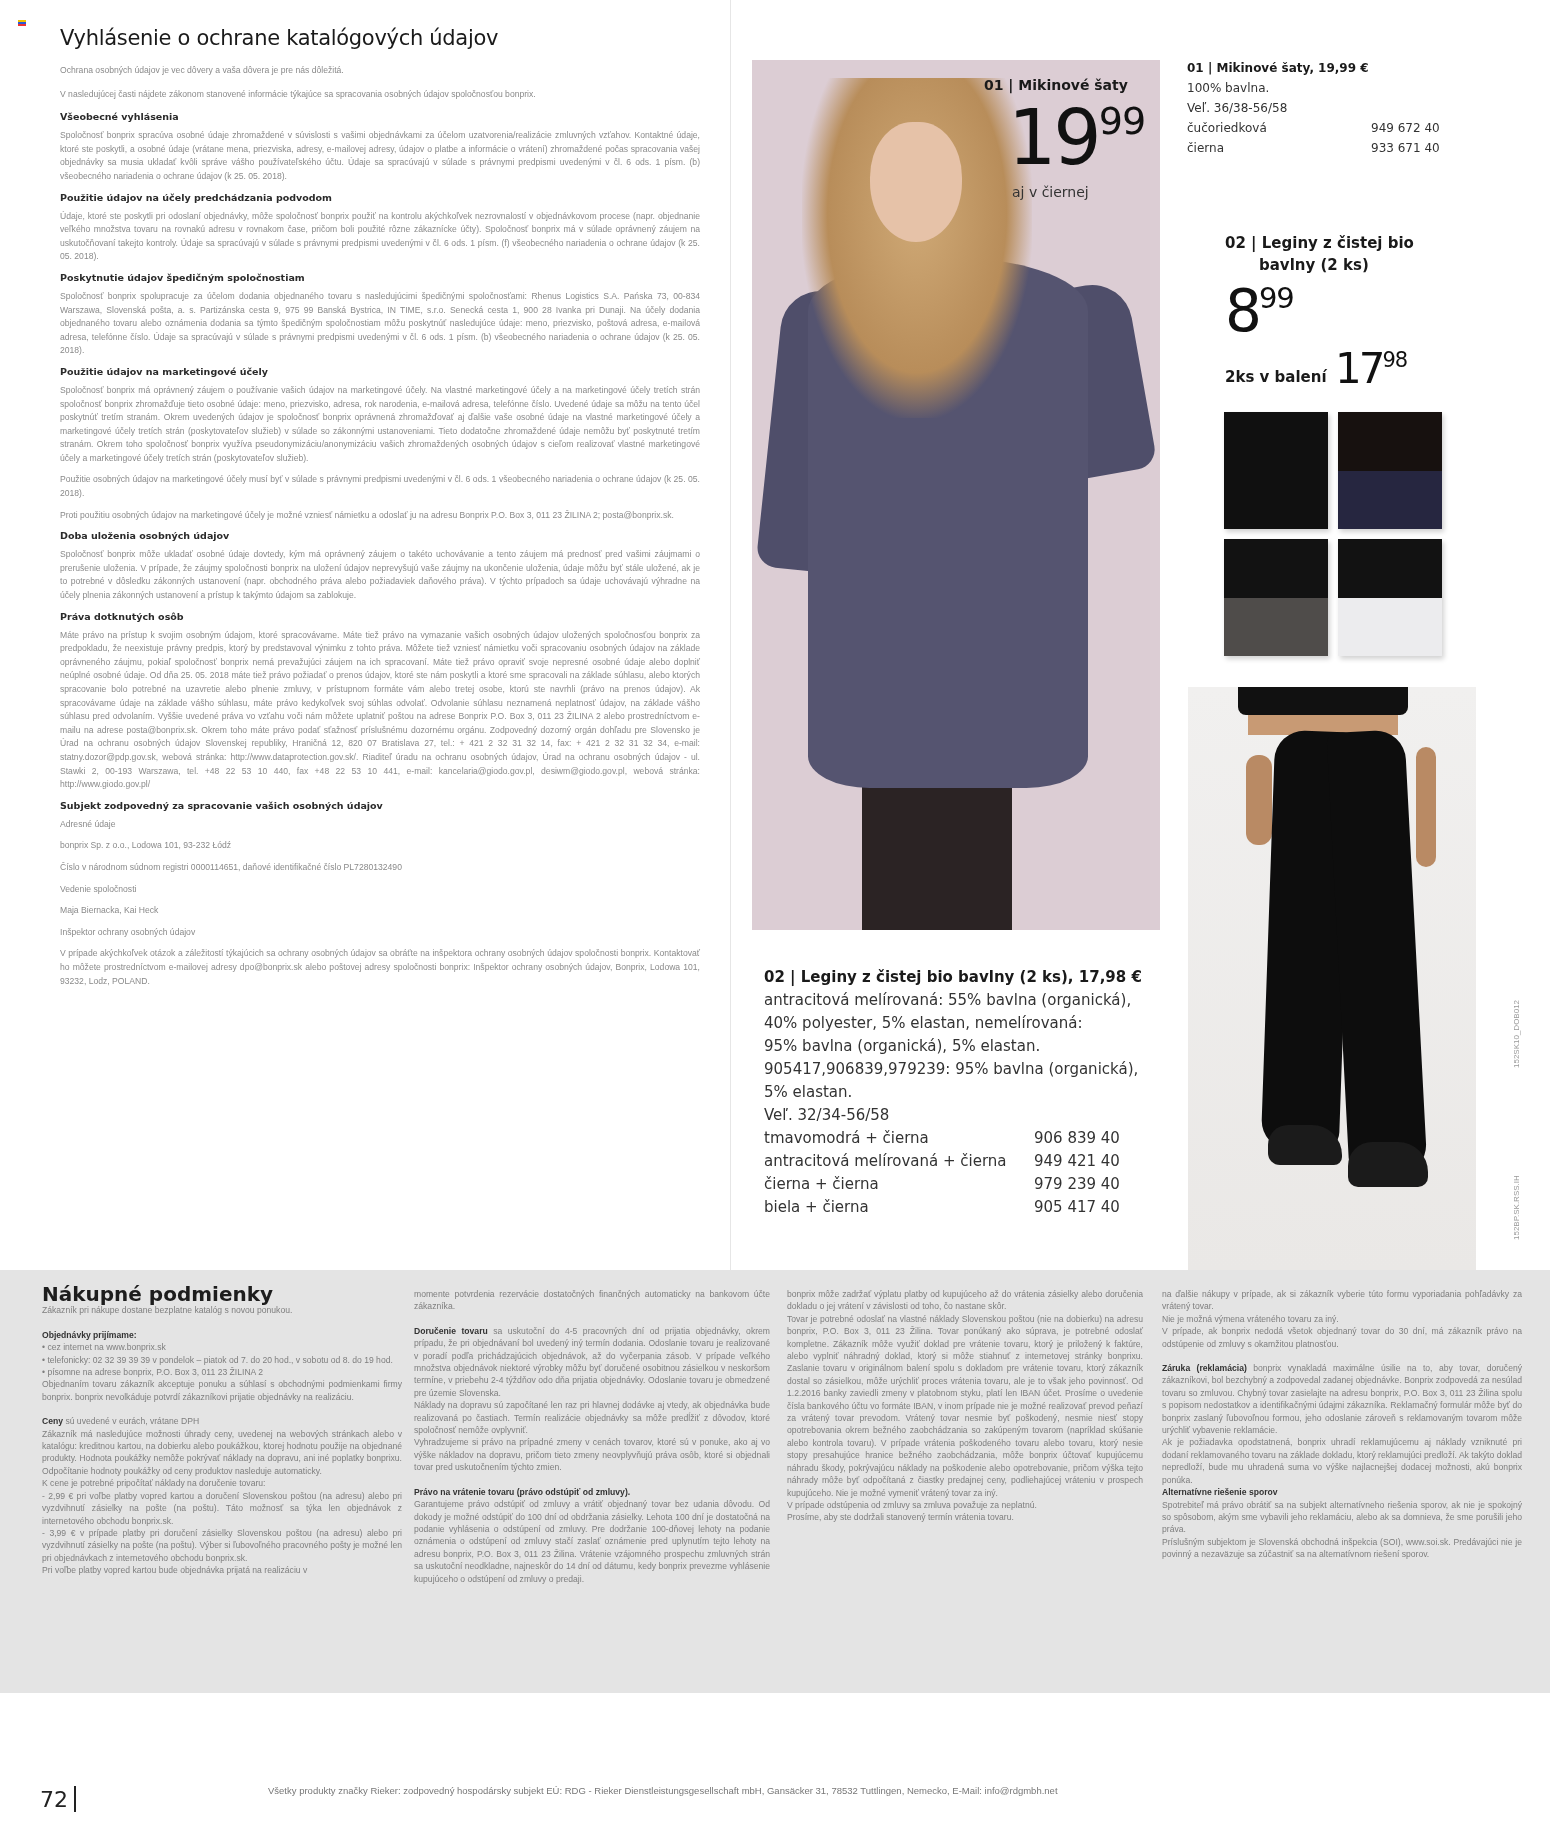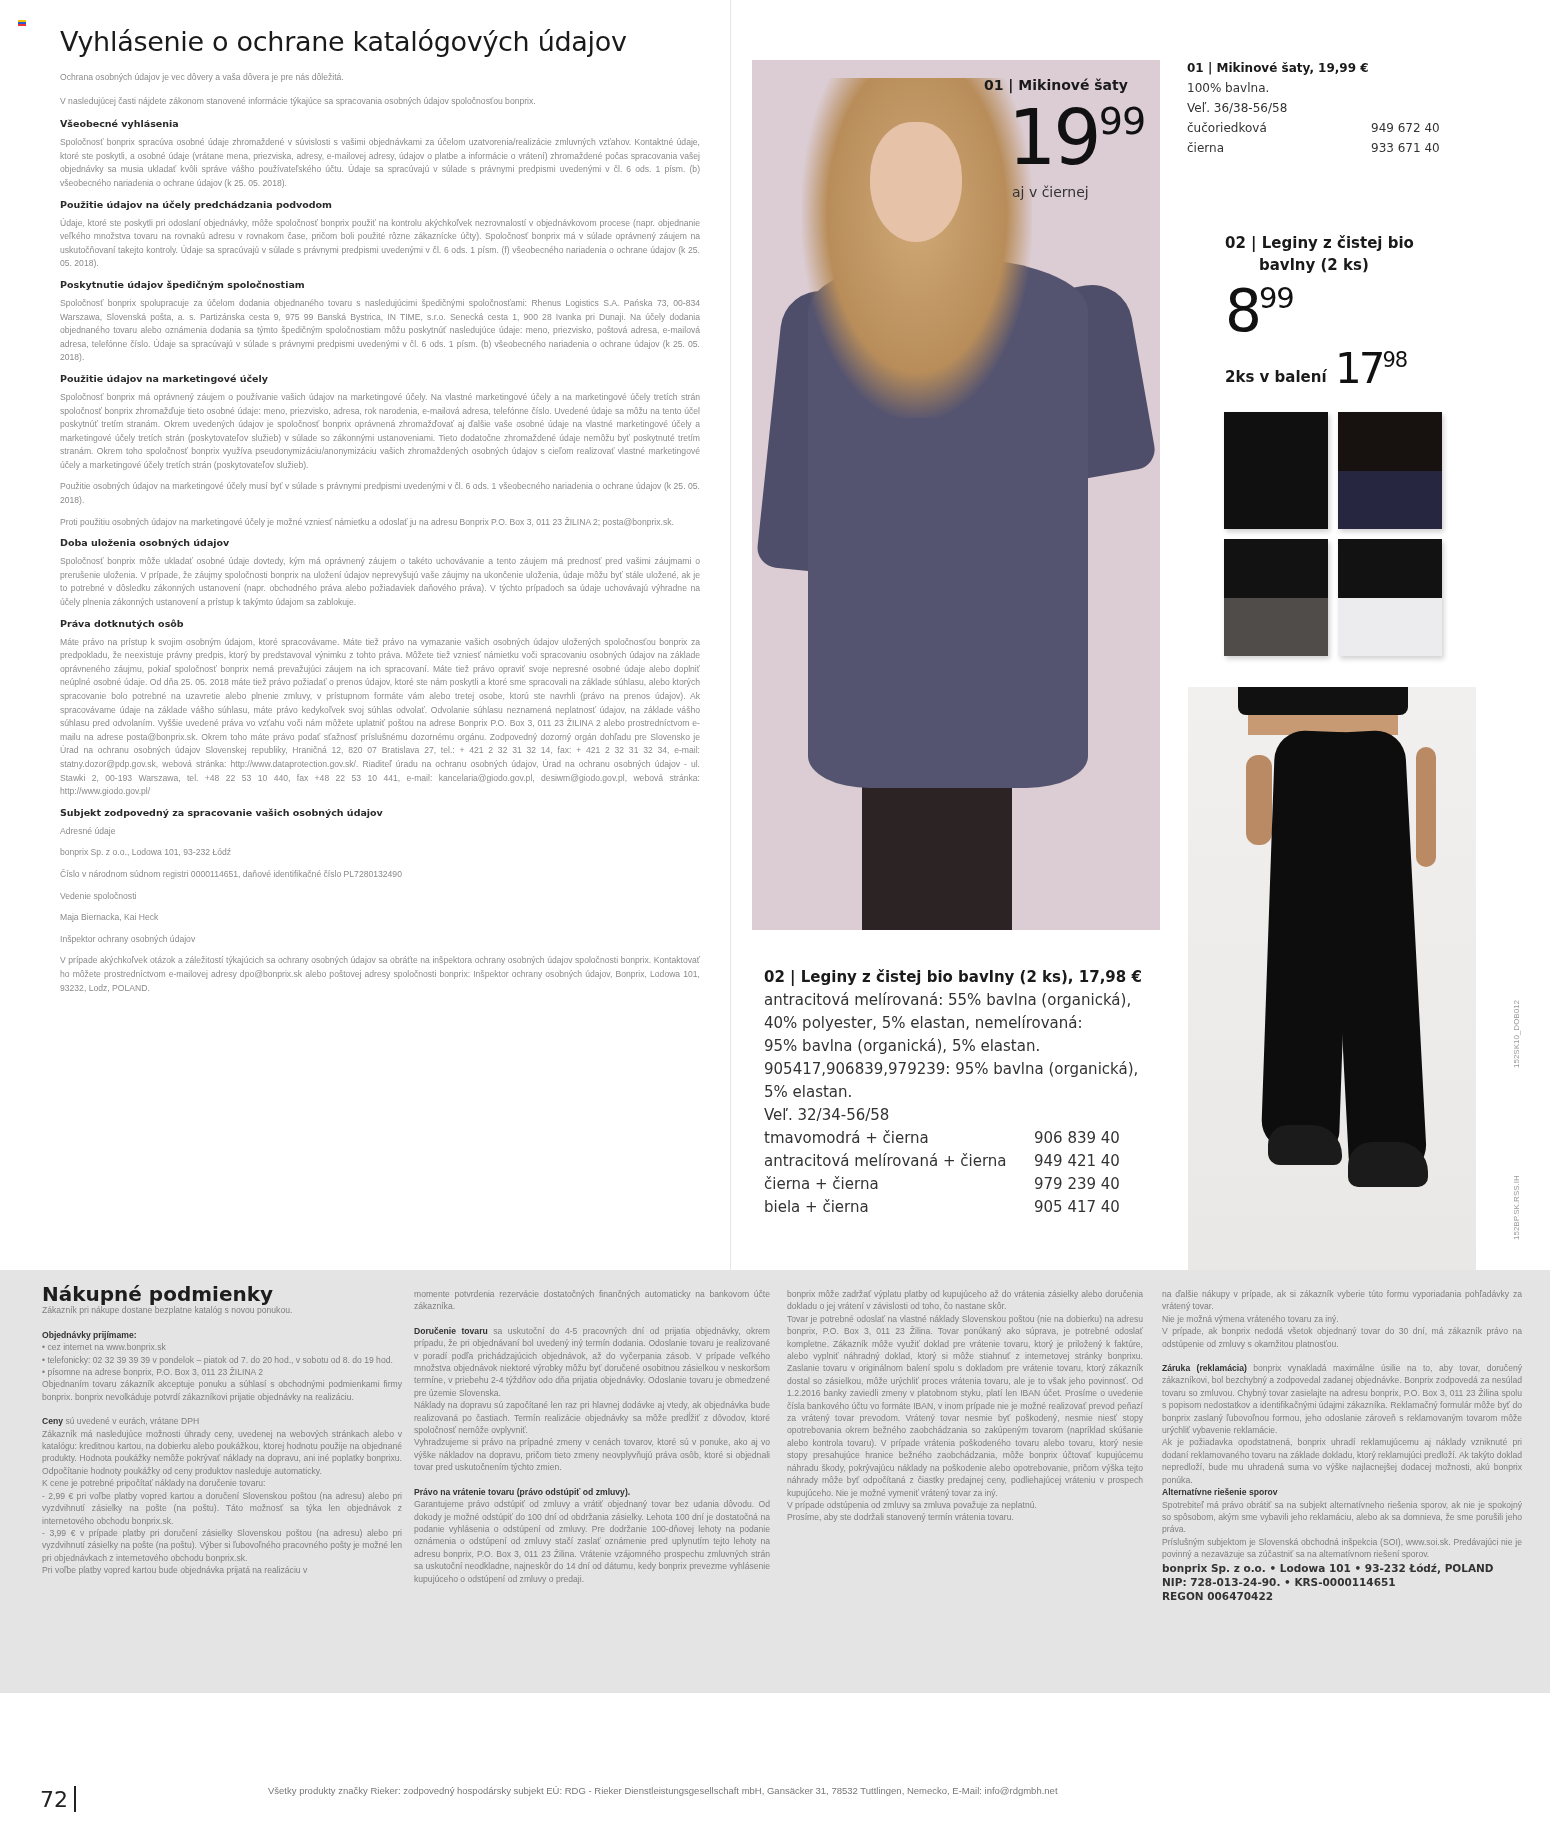--- a/index.html
+++ b/index.html
@@ -1,21 +1,21 @@
 <!DOCTYPE html>
 <html><head>
 <meta charset="utf-8">
 <style>
   * { box-sizing: border-box; margin: 0; padding: 0; }
   body { width: 1550px; height: 1839px; background: #ffffff; font-family: "DejaVu Sans", sans-serif; color: #222; position: relative; overflow: hidden; }
   .mark { position: absolute; left: 18px; top: 20px; width: 8px; height: 8px; }
   .mark span { display: block; height: 2px; }
   
   .privacy { position: absolute; left: 60px; top: 26px; width: 640px; }
-  .privacy h1 { font-family: "DejaVu Sans", sans-serif; font-size: 27px; font-weight: normal; color: #1a1a1a; letter-spacing: -0.3px; margin-bottom: 14px; }
+  .privacy h1 { font-family: "DejaVu Sans", sans-serif; font-size: 21px; font-weight: normal; color: #1a1a1a; letter-spacing: -0.3px; margin-bottom: 14px; }
   .privacy p { font-size: 8.6px; line-height: 13.6px; color: #8a8a8a; margin-bottom: 8px; text-align: justify; font-family: "Liberation Sans", sans-serif; }
   .privacy h3 { font-size: 9.5px; font-weight: bold; color: #2a2a2a; margin: 4px 0 7px; font-family: "DejaVu Sans", sans-serif; }
   .privacy p.single { margin-bottom: 10px; }
   .divider { position: absolute; left: 730px; top: 0; width: 1px; height: 1270px; background: #e6e6e6; }
   
   .dress-photo { position: absolute; left: 752px; top: 60px; width: 408px; height: 870px; background: #dccdd4; overflow: hidden; }
   .dress-photo .hair { position: absolute; left: 50px; top: 18px; width: 230px; height: 340px; background: radial-gradient(ellipse at 50% 40%, #cfa976 0%, #b88d5a 55%, rgba(184,141,90,0) 72%); }
   .dress-photo .face { position: absolute; left: 118px; top: 62px; width: 92px; height: 120px; border-radius: 46% 46% 50% 50%; background: #e6c2a8; }
   .dress-photo .neck { position: absolute; left: 140px; top: 170px; width: 48px; height: 40px; background: #dcb296; }
   .dress-photo .dress { position: absolute; left: 56px; top: 198px; width: 280px; height: 530px; background: #555470; border-radius: 48% 48% 22% 22% / 10% 10% 6% 6%; }
@@ -250,22 +250,17 @@
         <p>na ďalšie nákupy v prípade, ak si zákazník vyberie túto formu vyporiadania pohľadávky za vrátený tovar.</p>
         <p>Nie je možná výmena vráteného tovaru za iný.</p>
         <p>V prípade, ak bonprix nedodá všetok objednaný tovar do 30 dní, má zákazník právo na odstúpenie od zmluvy s okamžitou platnosťou.</p>
         <div class="gap"></div>
         <p><b>Záruka (reklamácia)</b> bonprix vynakladá maximálne úsilie na to, aby tovar, doručený zákazníkovi, bol bezchybný a zodpovedal zadanej objednávke. Bonprix zodpovedá za nesúlad tovaru so zmluvou. Chybný tovar zasielajte na adresu bonprix, P.O. Box 3, 011 23 Žilina spolu s popisom nedostatkov a identifikačnými údajmi zákazníka. Reklamačný formulár môže byť do bonprix zaslaný ľubovoľnou formou, jeho odoslanie zároveň s reklamovaným tovarom môže urýchliť vybavenie reklamácie.</p>
         <p>Ak je požiadavka opodstatnená, bonprix uhradí reklamujúcemu aj náklady vzniknuté pri dodaní reklamovaného tovaru na základe dokladu, ktorý reklamujúci predloží. Ak takýto doklad nepredloží, bude mu uhradená suma vo výške najlacnejšej dodacej možnosti, akú bonprix ponúka.</p>
         <p><b>Alternatívne riešenie sporov</b></p>
         <p>Spotrebiteľ má právo obrátiť sa na subjekt alternatívneho riešenia sporov, ak nie je spokojný so spôsobom, akým sme vybavili jeho reklamáciu, alebo ak sa domnieva, že sme porušili jeho práva.</p>
         <p>Príslušným subjektom je Slovenská obchodná inšpekcia (SOI), www.soi.sk. Predávajúci nie je povinný a nezaväzuje sa zúčastniť sa na alternatívnom riešení sporov.</p>
       </div>
-    <div class="addr">
-      <div>bonprix Sp. z o.o. • Lodowa 101 • 93-232 Łódź, POLAND</div>
-      <div>NIP: 728-013-24-90. • KRS-0000114651</div>
-      <div>REGON 006470422</div>
-    </div>
   </div>
 </section>
 
 <div class="page-num">72</div>
 <div class="footer-note">Všetky produkty značky Rieker: zodpovedný hospodársky subjekt EÚ: RDG - Rieker Dienstleistungsgesellschaft mbH, Gansäcker 31, 78532 Tuttlingen, Nemecko, E-Mail: info@rdgmbh.net</div>
 
 </body></html>

